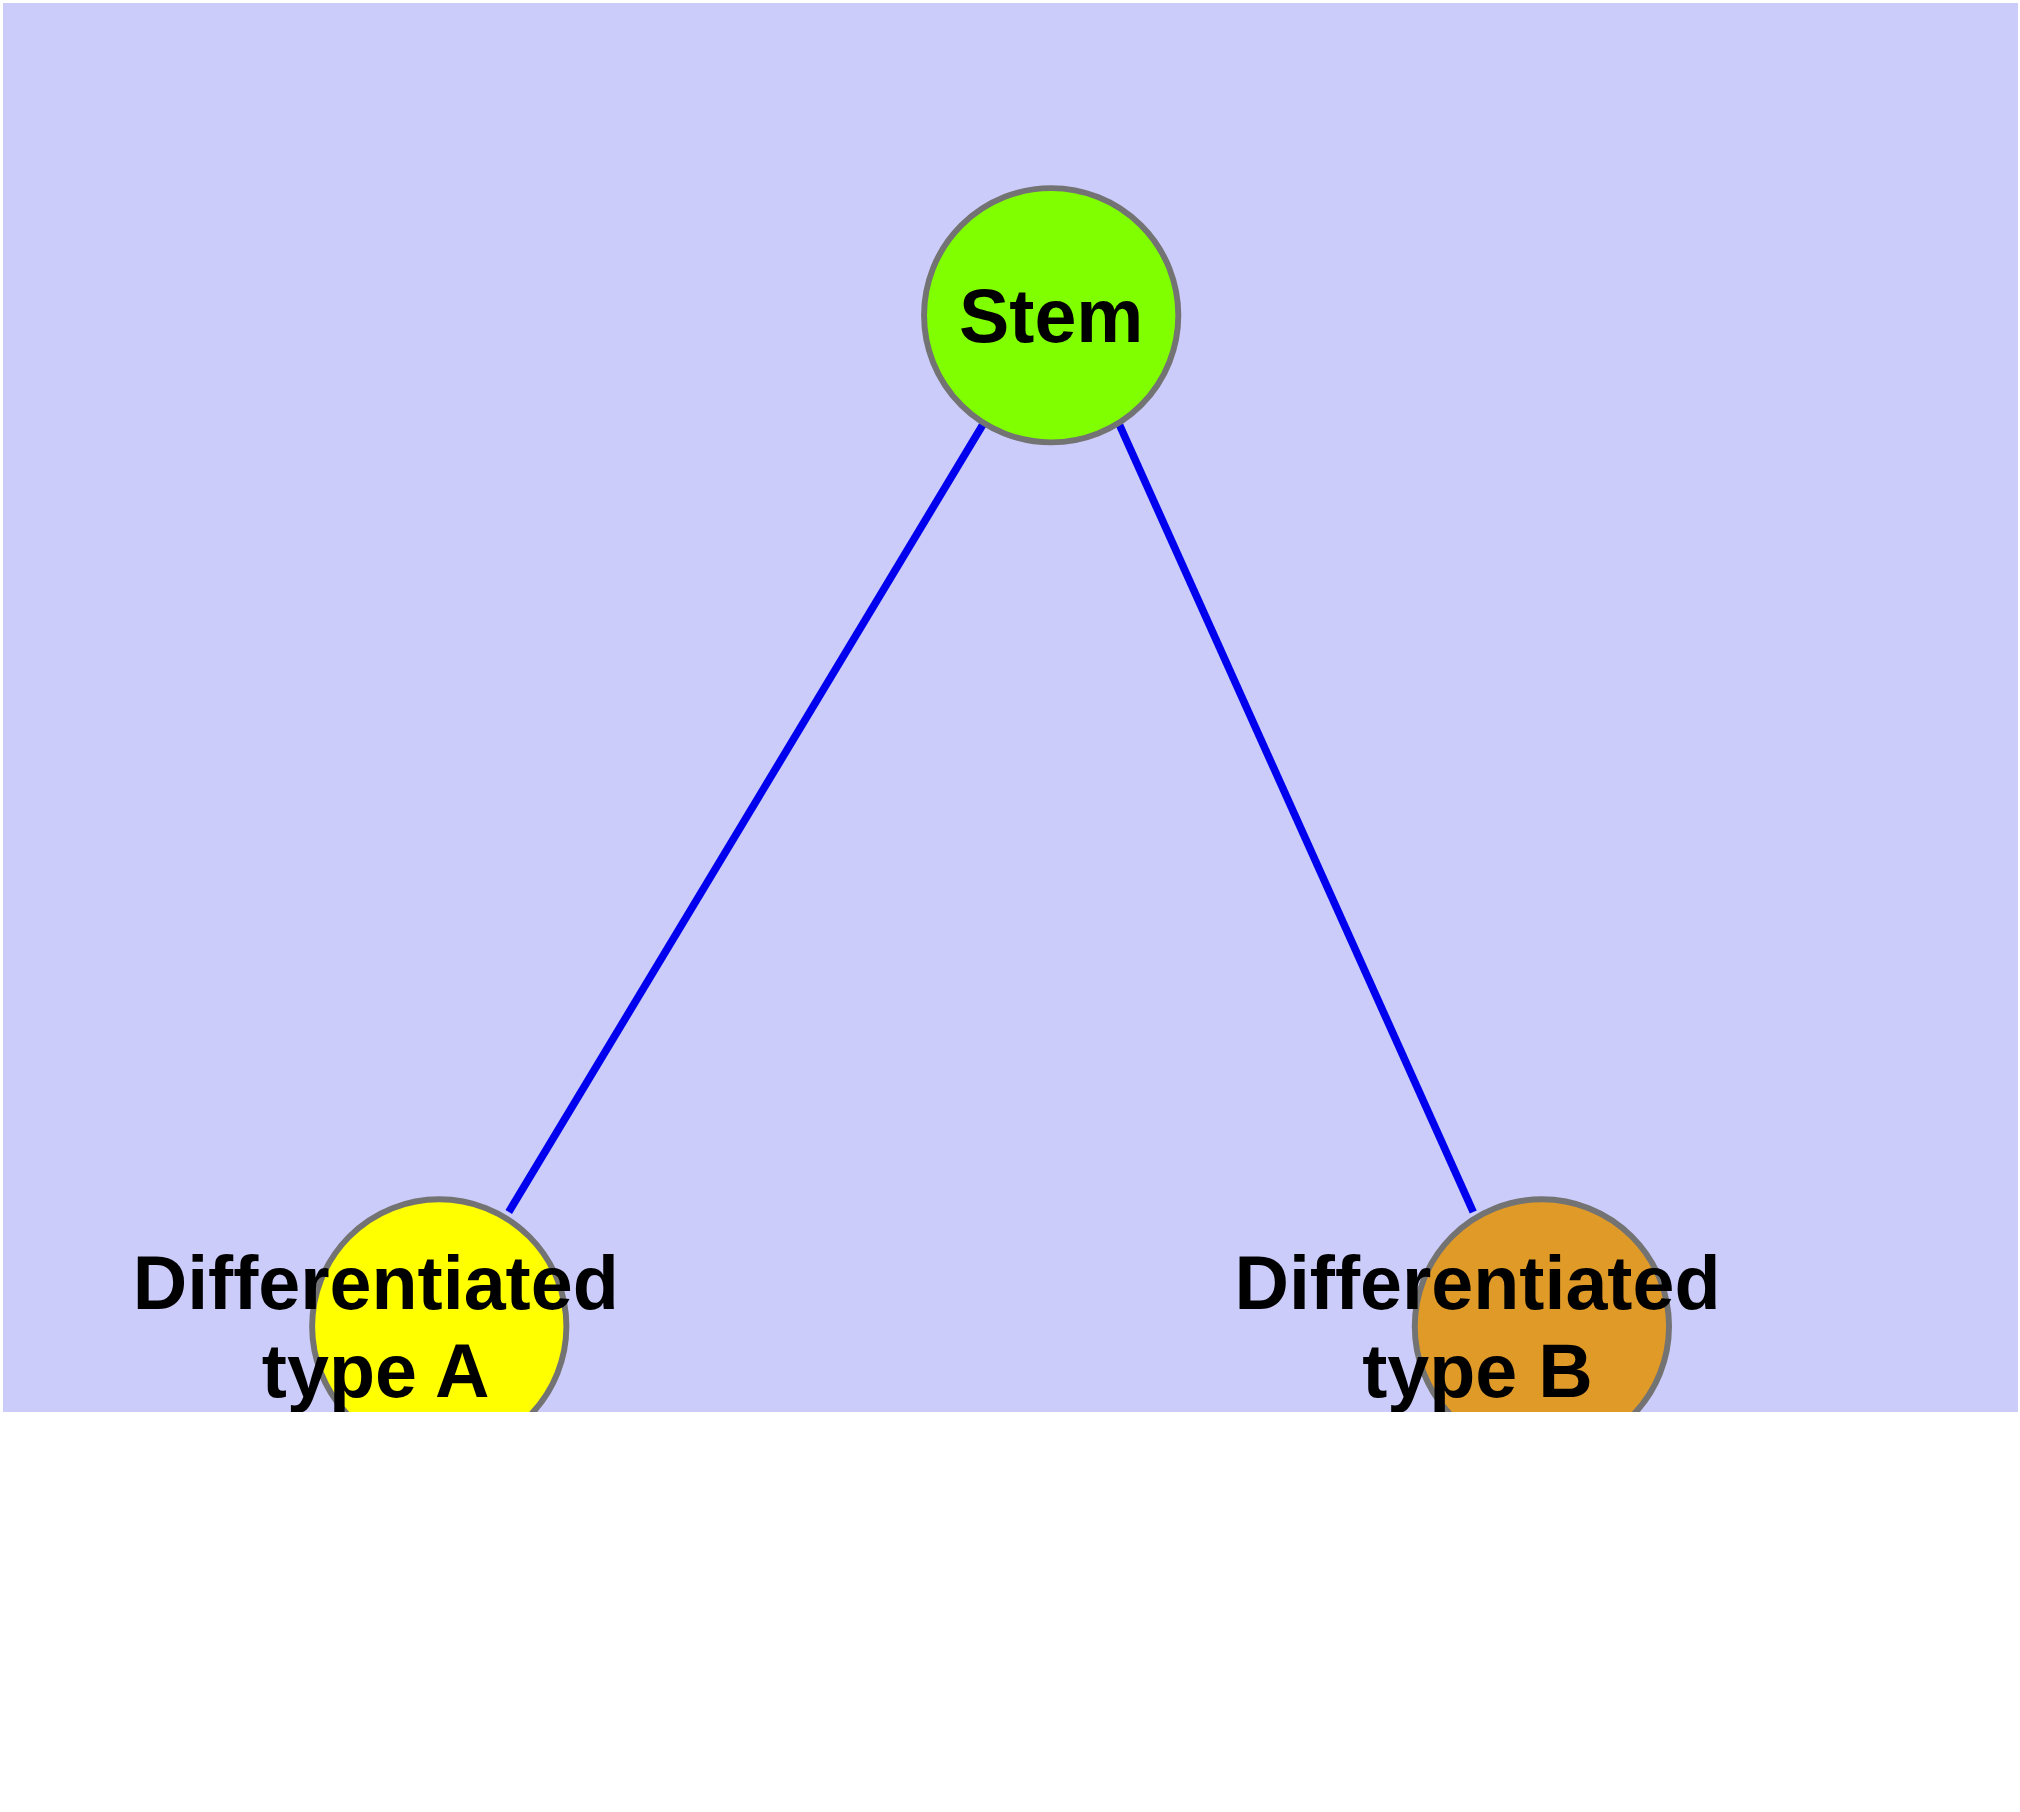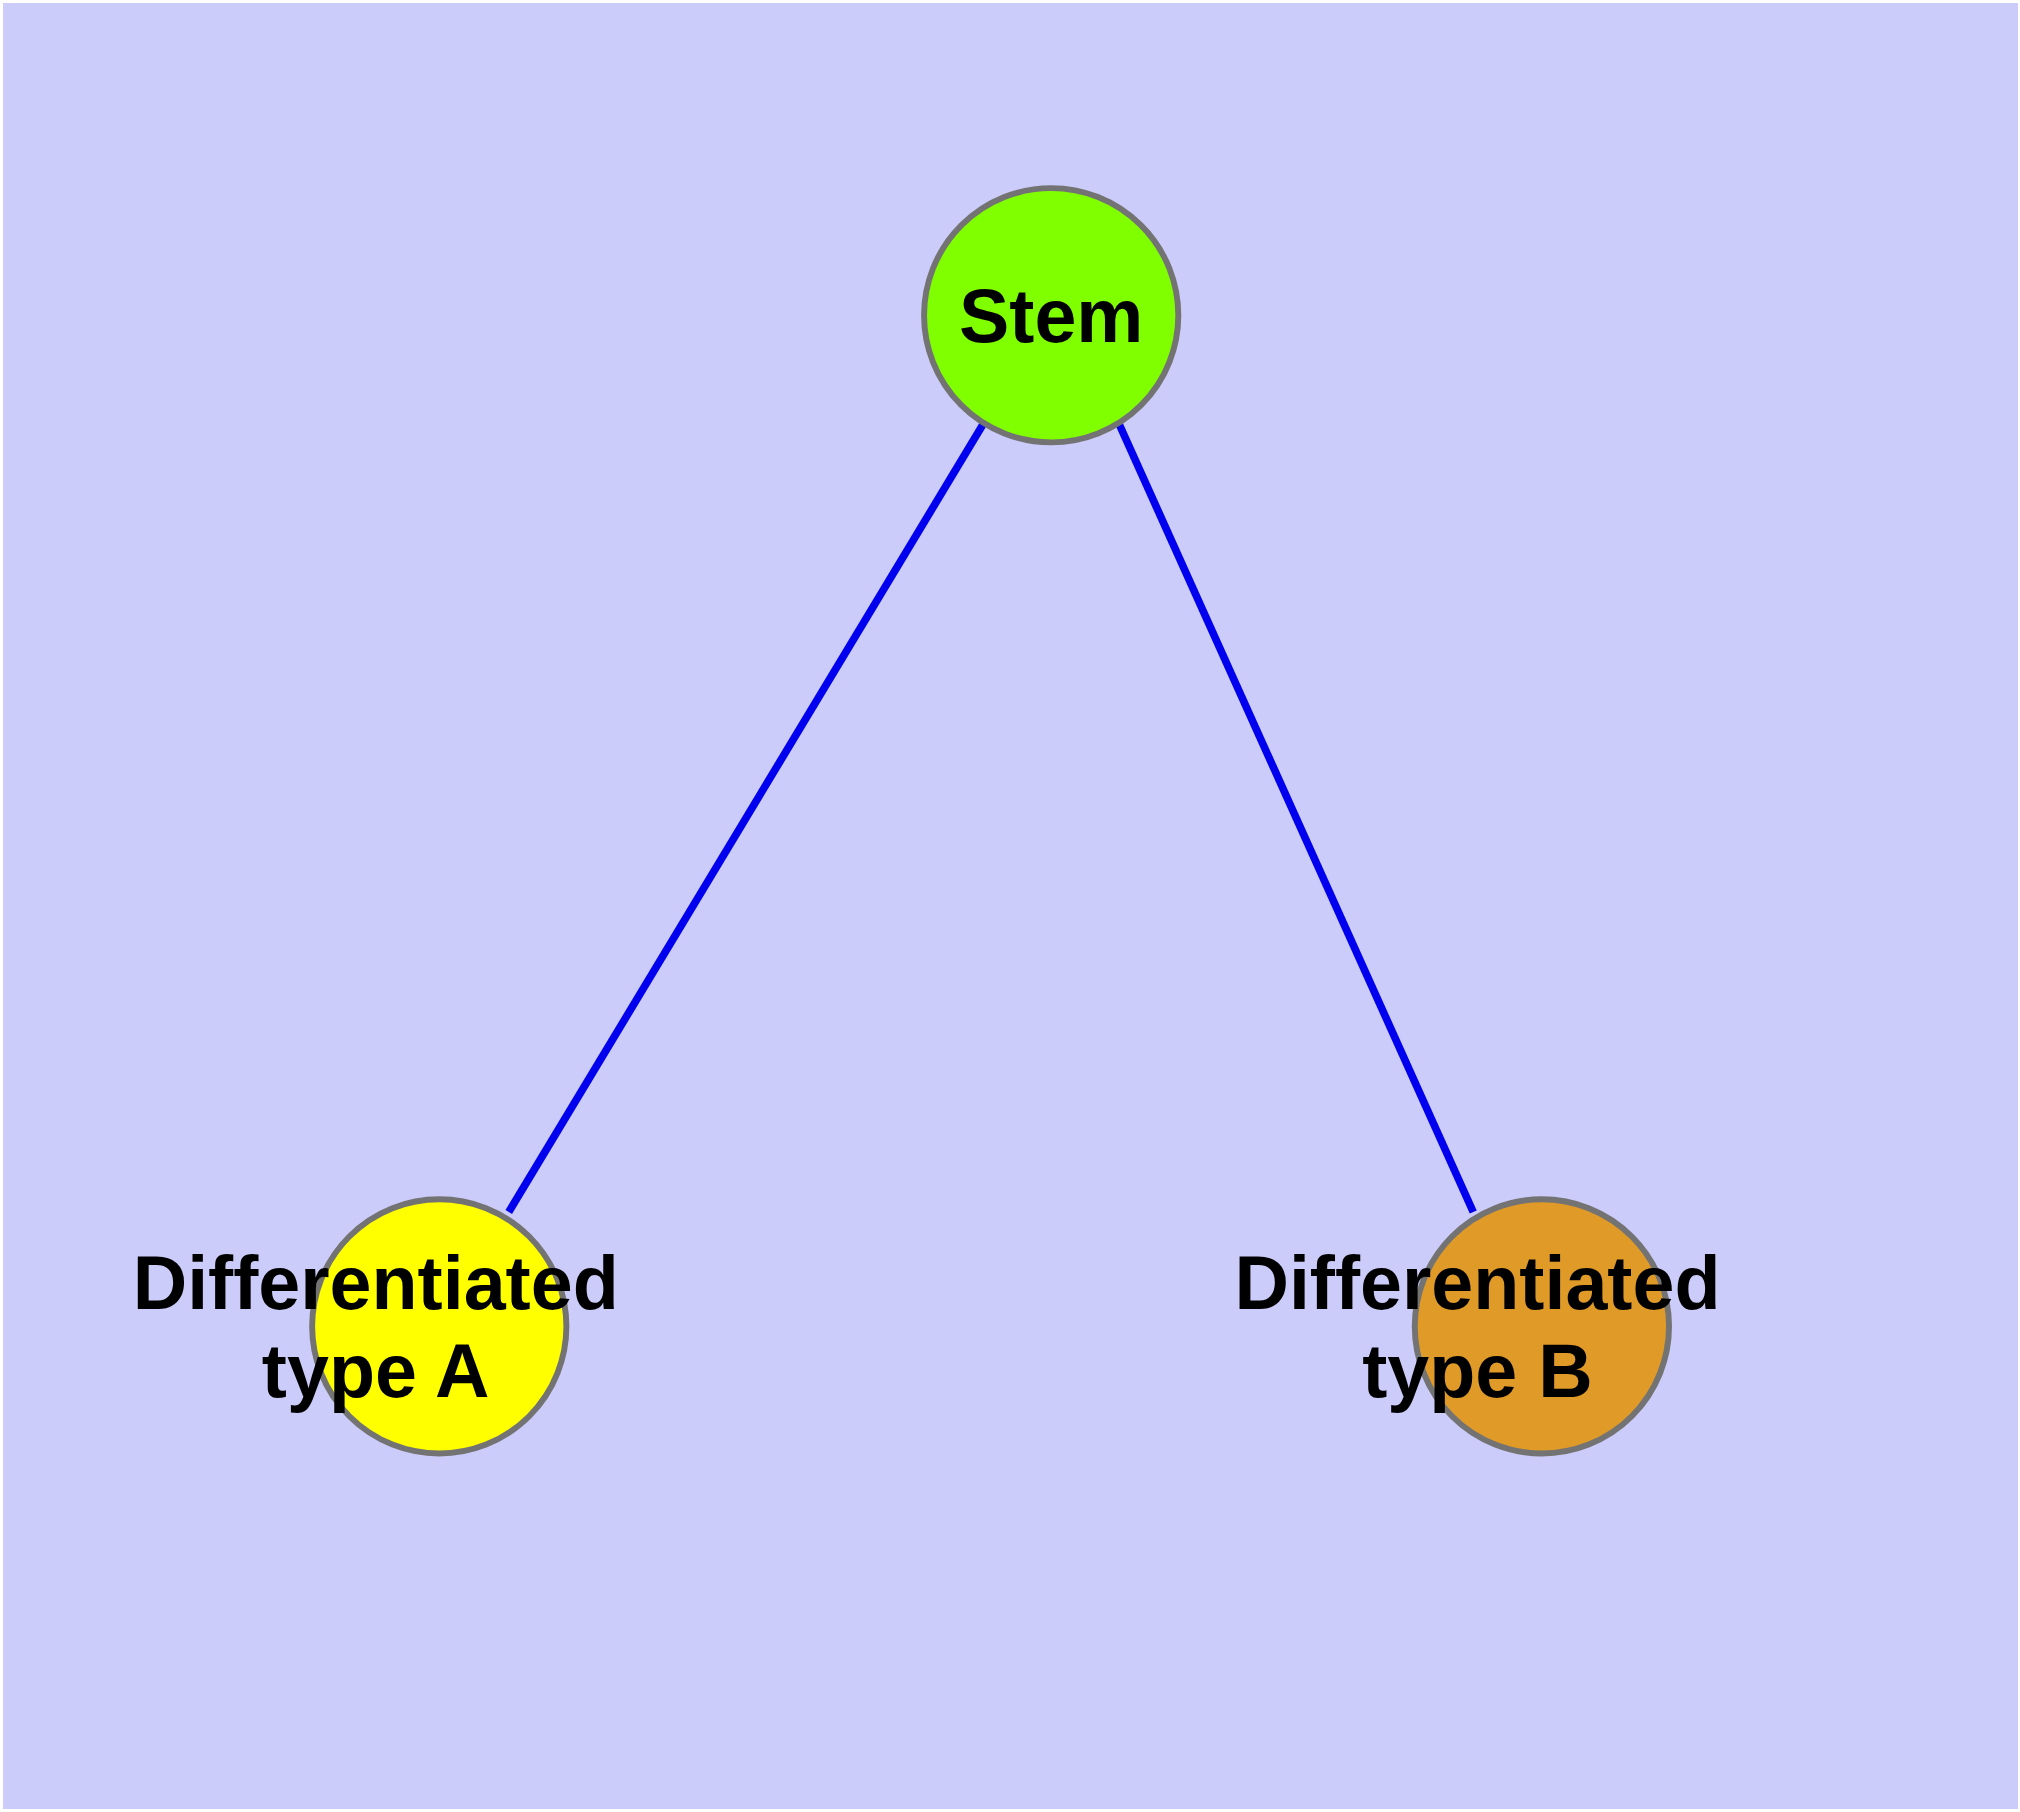--- a/index.html
+++ b/index.html
@@ -3,21 +3,21 @@
 <meta charset="utf-8">
 <style>
   html, body {
     margin: 0;
     padding: 0;
     background: #ffffff;
   }
   #canvas {
     position: relative;
     width: 2021px;
-    height: 1812px;
+    height: 1412px;
     background: #ccccfa;
     overflow: hidden;
     font-family: "Liberation Sans", sans-serif;
   }
   #graph-svg {
     position: absolute;
     top: 0;
     left: 0;
     width: 2021px;
     height: 1812px;

